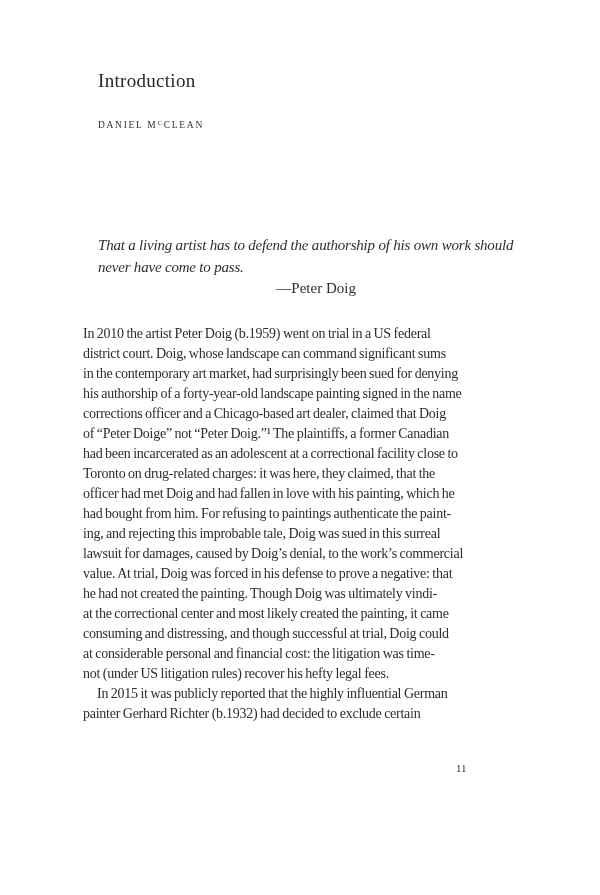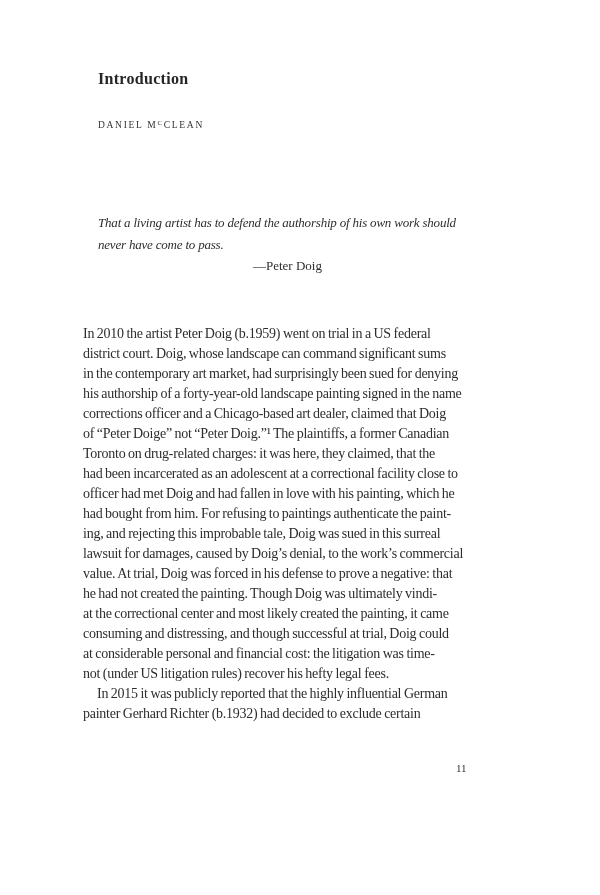--- a/index.html
+++ b/index.html
@@ -13,22 +13,22 @@
     height: 895px;
     background: #ffffff;
     font-family: "Liberation Serif", "DejaVu Serif", serif;
     color: #2d2d2d;
     overflow: hidden;
   }
   .title {
     position: absolute;
     left: 98px;
     top: 70px;
-    font-size: 16px;
-    font-weight: bold;
+    font-size: 19px;
+    font-weight: normal;
     letter-spacing: 0.3px;
     color: #262626;
     margin: 0;
   }
   .author {
     position: absolute;
     left: 98px;
     top: 119px;
     font-size: 9.5px;
     letter-spacing: 1.7px;
@@ -36,22 +36,22 @@
   }
   .author .mc-sup {
     font-size: 7px;
     vertical-align: 2.5px;
     text-transform: uppercase;
     letter-spacing: 1.7px;
   }
   .epigraph {
     position: absolute;
     left: 98px;
-    top: 212px;
-    font-size: 13px;
+    top: 235px;
+    font-size: 15px;
     line-height: 21.5px;
     font-style: italic;
     letter-spacing: -0.2px;
     color: #2e2e2e;
   }
   .epigraph .ep-attrib {
     font-style: normal;
     text-indent: 21px;
     letter-spacing: 0;
     text-align: center;
@@ -96,22 +96,22 @@
     <div class="ep-attrib">—Peter Doig</div>
   </div>
 
   <div class="body-text">
       <div class="body-line">In 2010 the artist Peter Doig (b.1959) went on trial in a US federal</div>
       <div class="body-line">district court. Doig, whose landscape can command significant sums</div>
       <div class="body-line">in the contemporary art market, had surprisingly been sued for denying</div>
       <div class="body-line">his authorship of a forty-year-old landscape painting signed in the name</div>
       <div class="body-line">corrections officer and a Chicago-based art dealer, claimed that Doig</div>
       <div class="body-line">of “Peter Doige” not “Peter Doig.”¹ The plaintiffs, a former Canadian</div>
+      <div class="body-line">had been incarcerated as an adolescent at a correctional facility close to</div>
       <div class="body-line">Toronto on drug-related charges: it was here, they claimed, that the</div>
-      <div class="body-line">had been incarcerated as an adolescent at a correctional facility close to</div>
       <div class="body-line">officer had met Doig and had fallen in love with his painting, which he</div>
       <div class="body-line">had bought from him. For refusing to paintings authenticate the paint-</div>
       <div class="body-line">ing, and rejecting this improbable tale, Doig was sued in this surreal</div>
       <div class="body-line">lawsuit for damages, caused by Doig’s denial, to the work’s commercial</div>
       <div class="body-line">value. At trial, Doig was forced in his defense to prove a negative: that</div>
       <div class="body-line">he had not created the painting. Though Doig was ultimately vindi-</div>
       <div class="body-line">at the correctional center and most likely created the painting, it came</div>
       <div class="body-line">consuming and distressing, and though successful at trial, Doig could</div>
       <div class="body-line">at considerable personal and financial cost: the litigation was time-</div>
       <div class="body-line">not (under US litigation rules) recover his hefty legal fees.</div>

